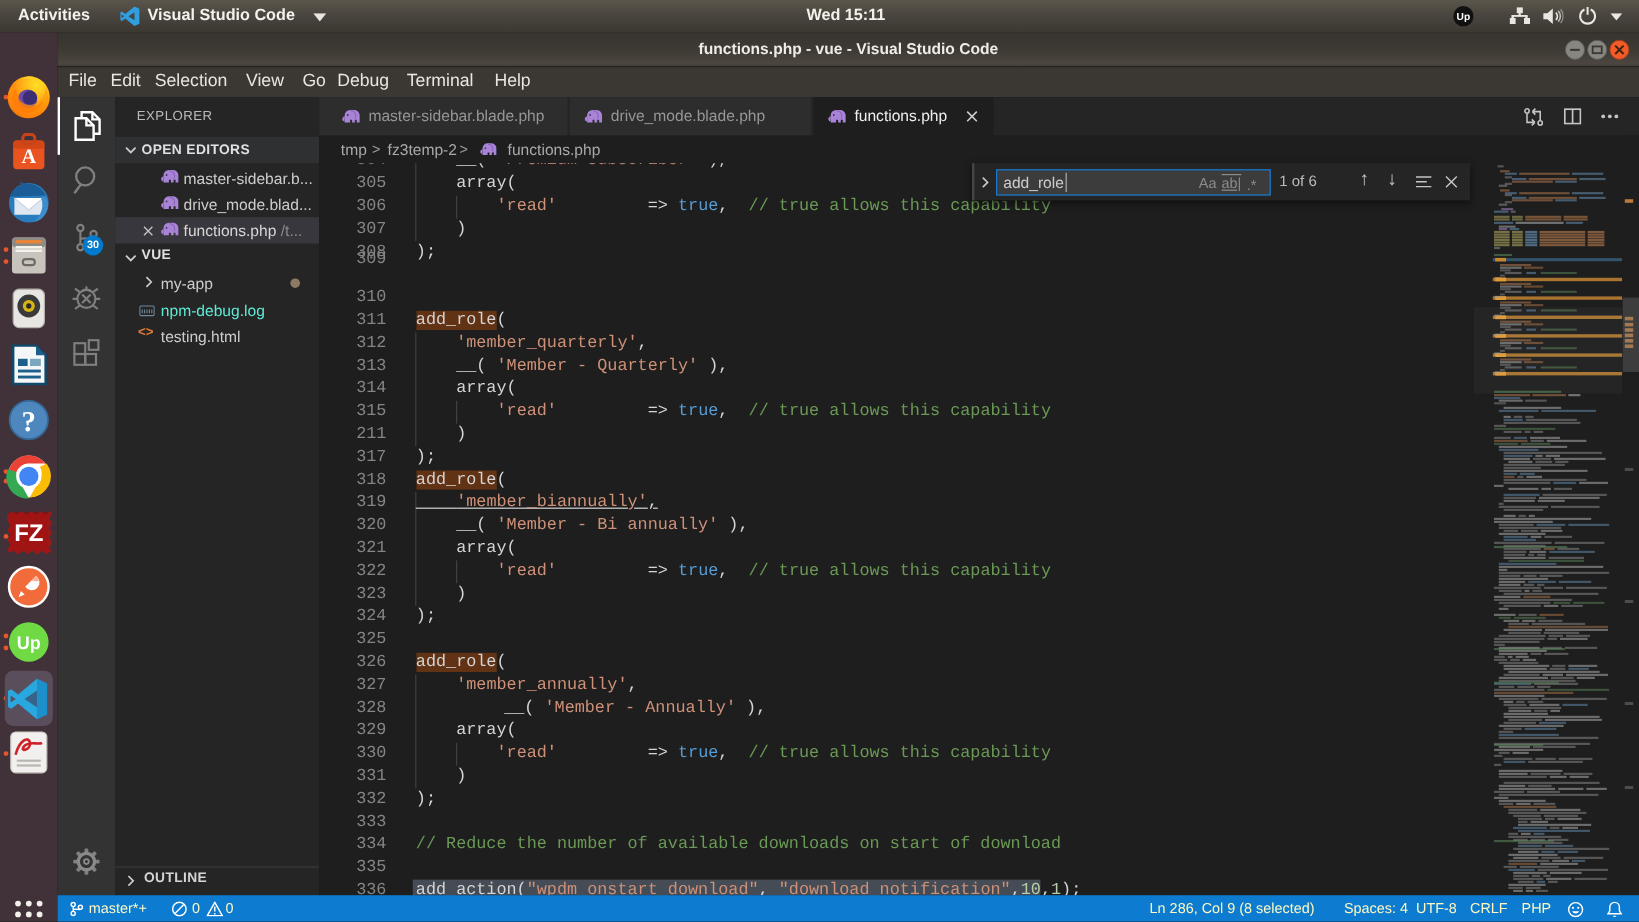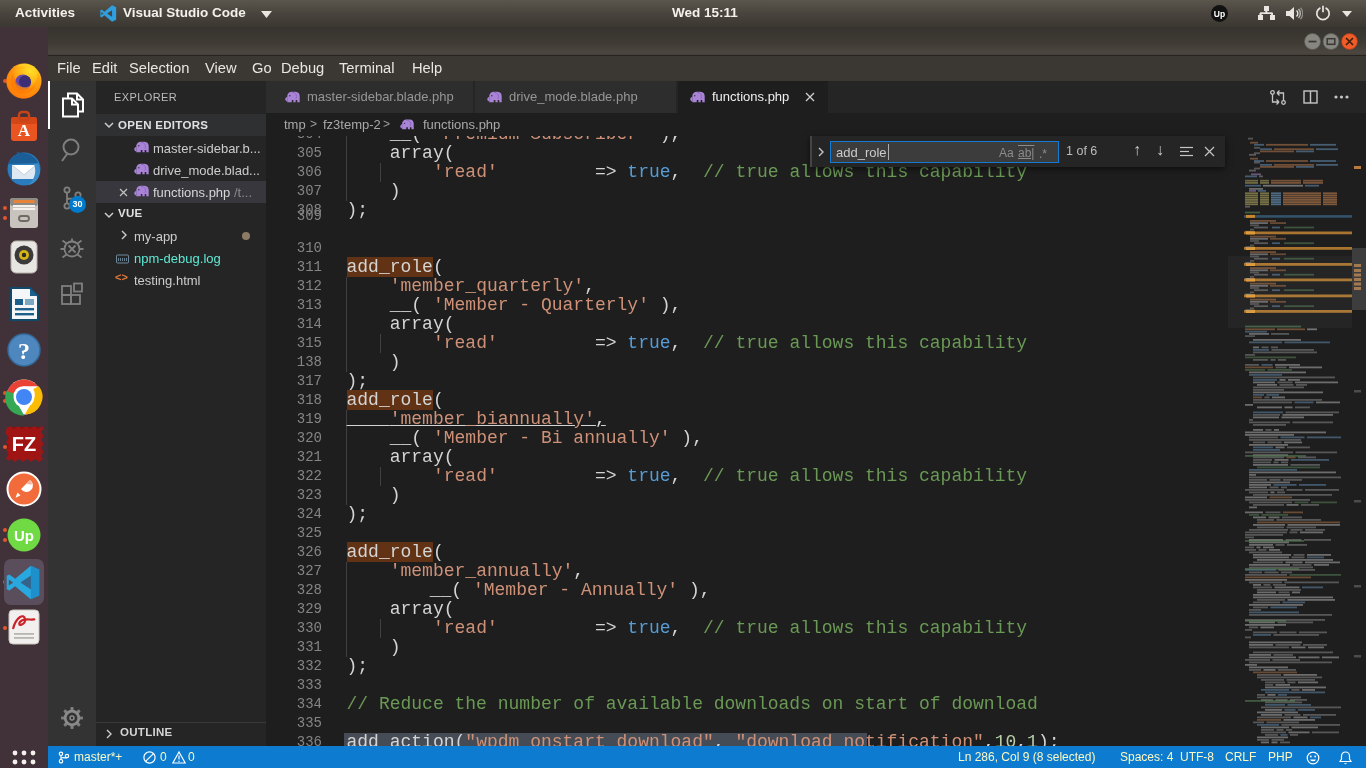--- a/index.html
+++ b/index.html
@@ -33,21 +33,21 @@
 .tab { position:absolute; top:0; height:32px; background:#2d2d2d; color:#969696; font-size:13px; }
 .tab.active { background:#1e1e1e; color:#eeeeee; }
 .tab .lbl { position:absolute; top:8px; }
 #breadcrumb { position:absolute; left:266px; top:113px; width:1100px; height:23px;
   background:#1e1e1e; color:#a9a9a9; font-size:13px; z-index:5; }
 #statusbar { position:absolute; left:48px; top:746px; width:1318px; height:22px;
   background:#0d7bd0; color:#fef9c3; font-size:12px; z-index:9; }
 #statusbar span { position:absolute; top:4px; }
 
 .crow { position:absolute; left:80.5px; white-space:pre;
-  font-family:"Liberation Mono", monospace; font-size:18px; line-height:19px; height:19px; color:#d4d4d4; }
+  font-family:"Liberation Mono", monospace; font-size:14px; line-height:19px; height:19px; color:#d4d4d4; }
 .lnum { position:absolute; left:0px; width:56px; text-align:right; color:#858585;
   font-family:"Liberation Mono", monospace; font-size:14px; line-height:19px; height:19px; }
 .s { color:#ce9178; } .k { color:#569cd6; } .c { color:#6a9955; } .n { color:#b5cea8; }
 .hl { background:#613214; }
 .guide { position:absolute; width:1px; background:#404040; }
 
 #findw { position:absolute; left:810px; top:136px; width:415px; height:31px;
   background:#252526; box-shadow:0 2px 6px rgba(0,0,0,.55); z-index:6;
   border-left:2px solid #454545; }
 #findinput { position:absolute; left:18px; top:3px; width:229px; height:24px;
@@ -233,20 +233,21 @@
         <circle cx="12" cy="12" r="2.4"></circle>
         <circle cx="21" cy="12" r="2.4"></circle>
       <circle cx="3" cy="21" r="2.4"></circle>
         <circle cx="12" cy="21" r="2.4"></circle>
         <circle cx="21" cy="21" r="2.4"></circle>
     </g>
   </svg>
 </div>
 
 <div id="titlebar">
+  <div id="titletext">functions.php - vue - Visual Studio Code</div>
 
   <svg style="position:absolute; right:8px; top:6px;" width="54" height="17" viewBox="0 0 54 17">
     <circle cx="8.5" cy="8.5" r="8" fill="#878680" stroke="#5d5c57" stroke-width="0.8"></circle>
     <rect x="4.5" y="7.7" width="8" height="1.7" fill="#3a3834"></rect>
     <circle cx="27" cy="8.5" r="8" fill="#878680" stroke="#5d5c57" stroke-width="0.8"></circle>
     <rect x="23.2" y="5.7" width="7.6" height="5.6" fill="none" stroke="#3a3834" stroke-width="1.5"></rect>
     <circle cx="45.5" cy="8.5" r="8" fill="#f05b28" stroke="#a03c1a" stroke-width="0.8"></circle>
     <path d="M42 5 l7 7 M49 5 l-7 7" stroke="#40210f" stroke-width="1.7"></path>
   </svg>
 </div>
@@ -416,21 +417,21 @@
 <div class="lnum" style="top:145px;">311</div>
 <div class="crow" style="top:145px;"><span class="hl">add_role</span>(</div>
 <div class="lnum" style="top:164px;">312</div>
 <div class="crow" style="top:164px;">    <span class="s">'member_quarterly'</span>,</div>
 <div class="lnum" style="top:183px;">313</div>
 <div class="crow" style="top:183px;">    __( <span class="s">'Member - Quarterly'</span> ),</div>
 <div class="lnum" style="top:202px;">314</div>
 <div class="crow" style="top:202px;">    array(</div>
 <div class="lnum" style="top:221px;">315</div>
 <div class="crow" style="top:221px;">        <span class="s">'read'</span>         =&gt; <span class="k">true</span>,  <span class="c">// true allows this capability</span></div>
-<div class="lnum" style="top:240px;">138</div>
+<div class="lnum" style="top:240px;">211</div>
 <div class="crow" style="top:240px;">    )</div>
 <div class="lnum" style="top:259px;">317</div>
 <div class="crow" style="top:259px;">);</div>
 <div class="lnum" style="top:278px;">318</div>
 <div class="crow" style="top:278px;"><span class="hl">add_role</span>(</div>
 <div class="lnum" style="top:297px;">319</div>
 <div class="crow" style="top:297px;text-decoration:underline;">    <span class="s">'member_biannually'</span>,</div>
 <div class="lnum" style="top:316px;">320</div>
 <div class="crow" style="top:316px;">    __( <span class="s">'Member - Bi annually'</span> ),</div>
 <div class="lnum" style="top:335px;">321</div>

